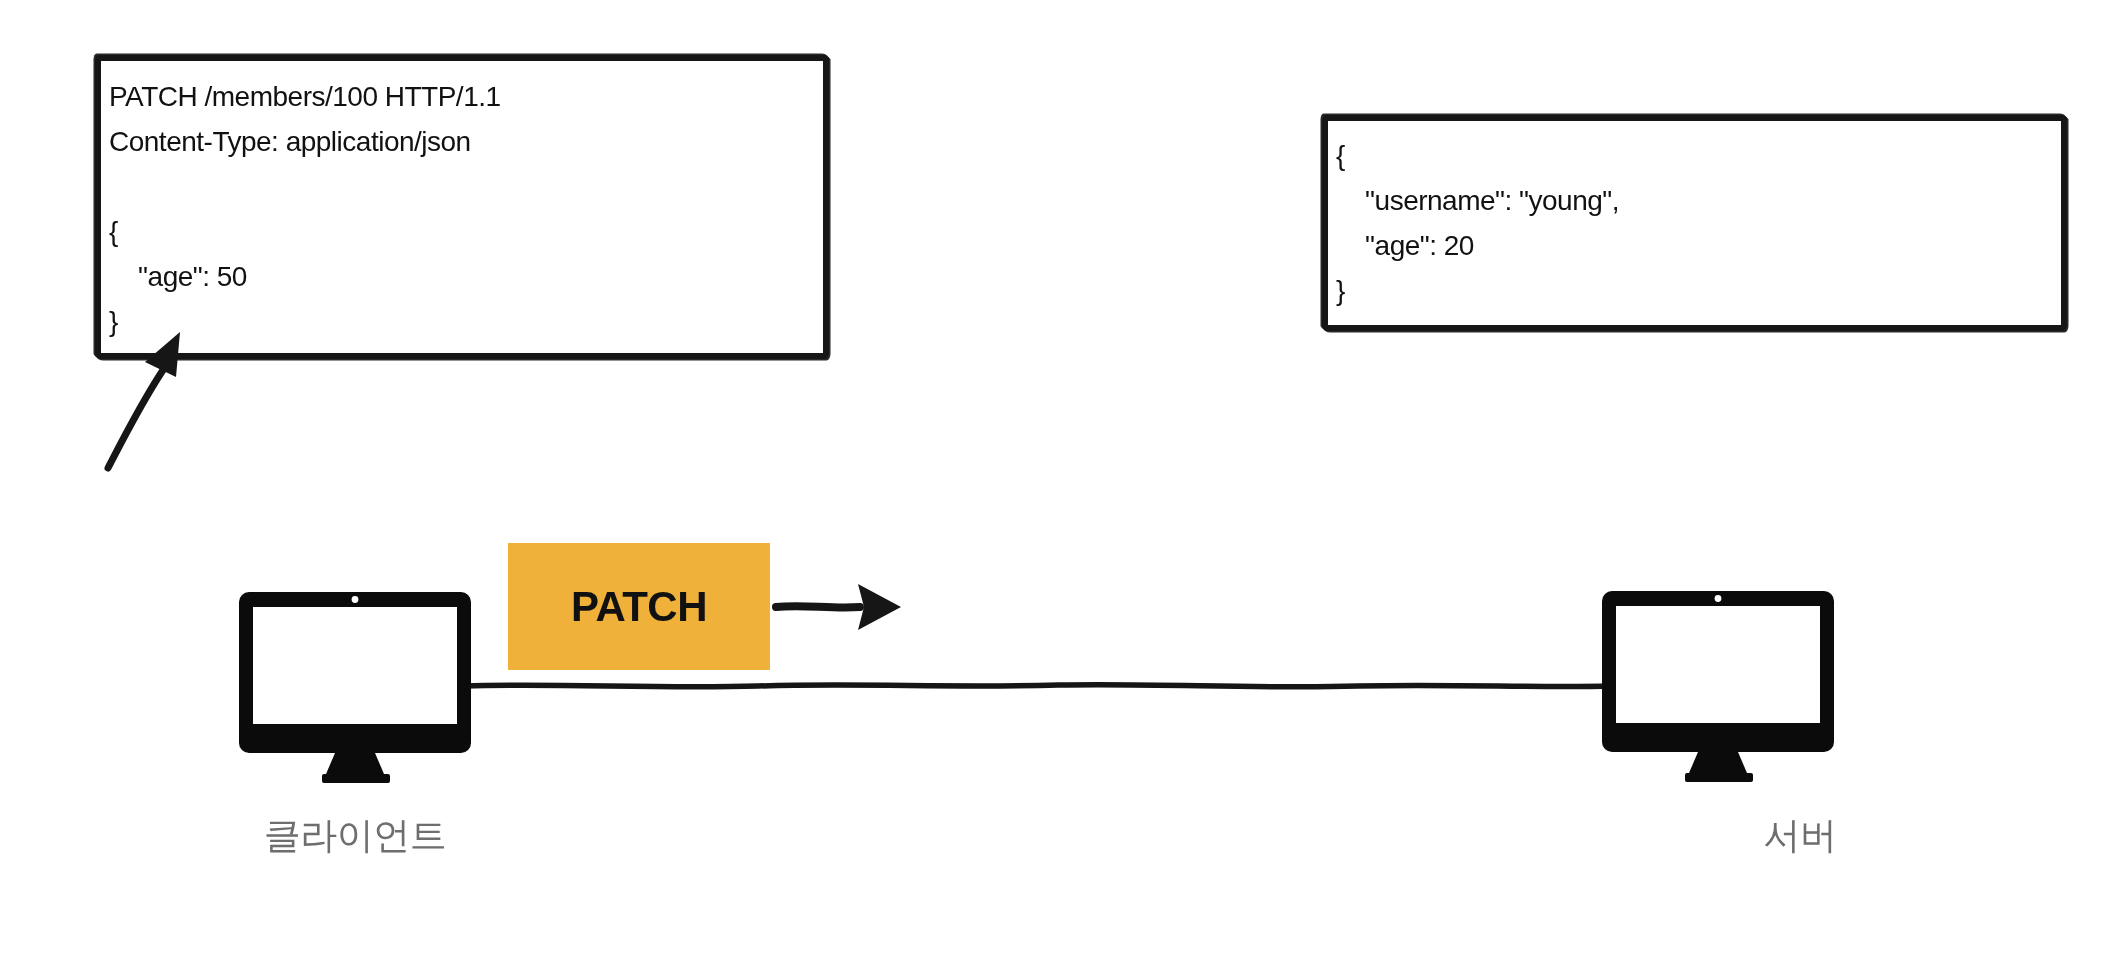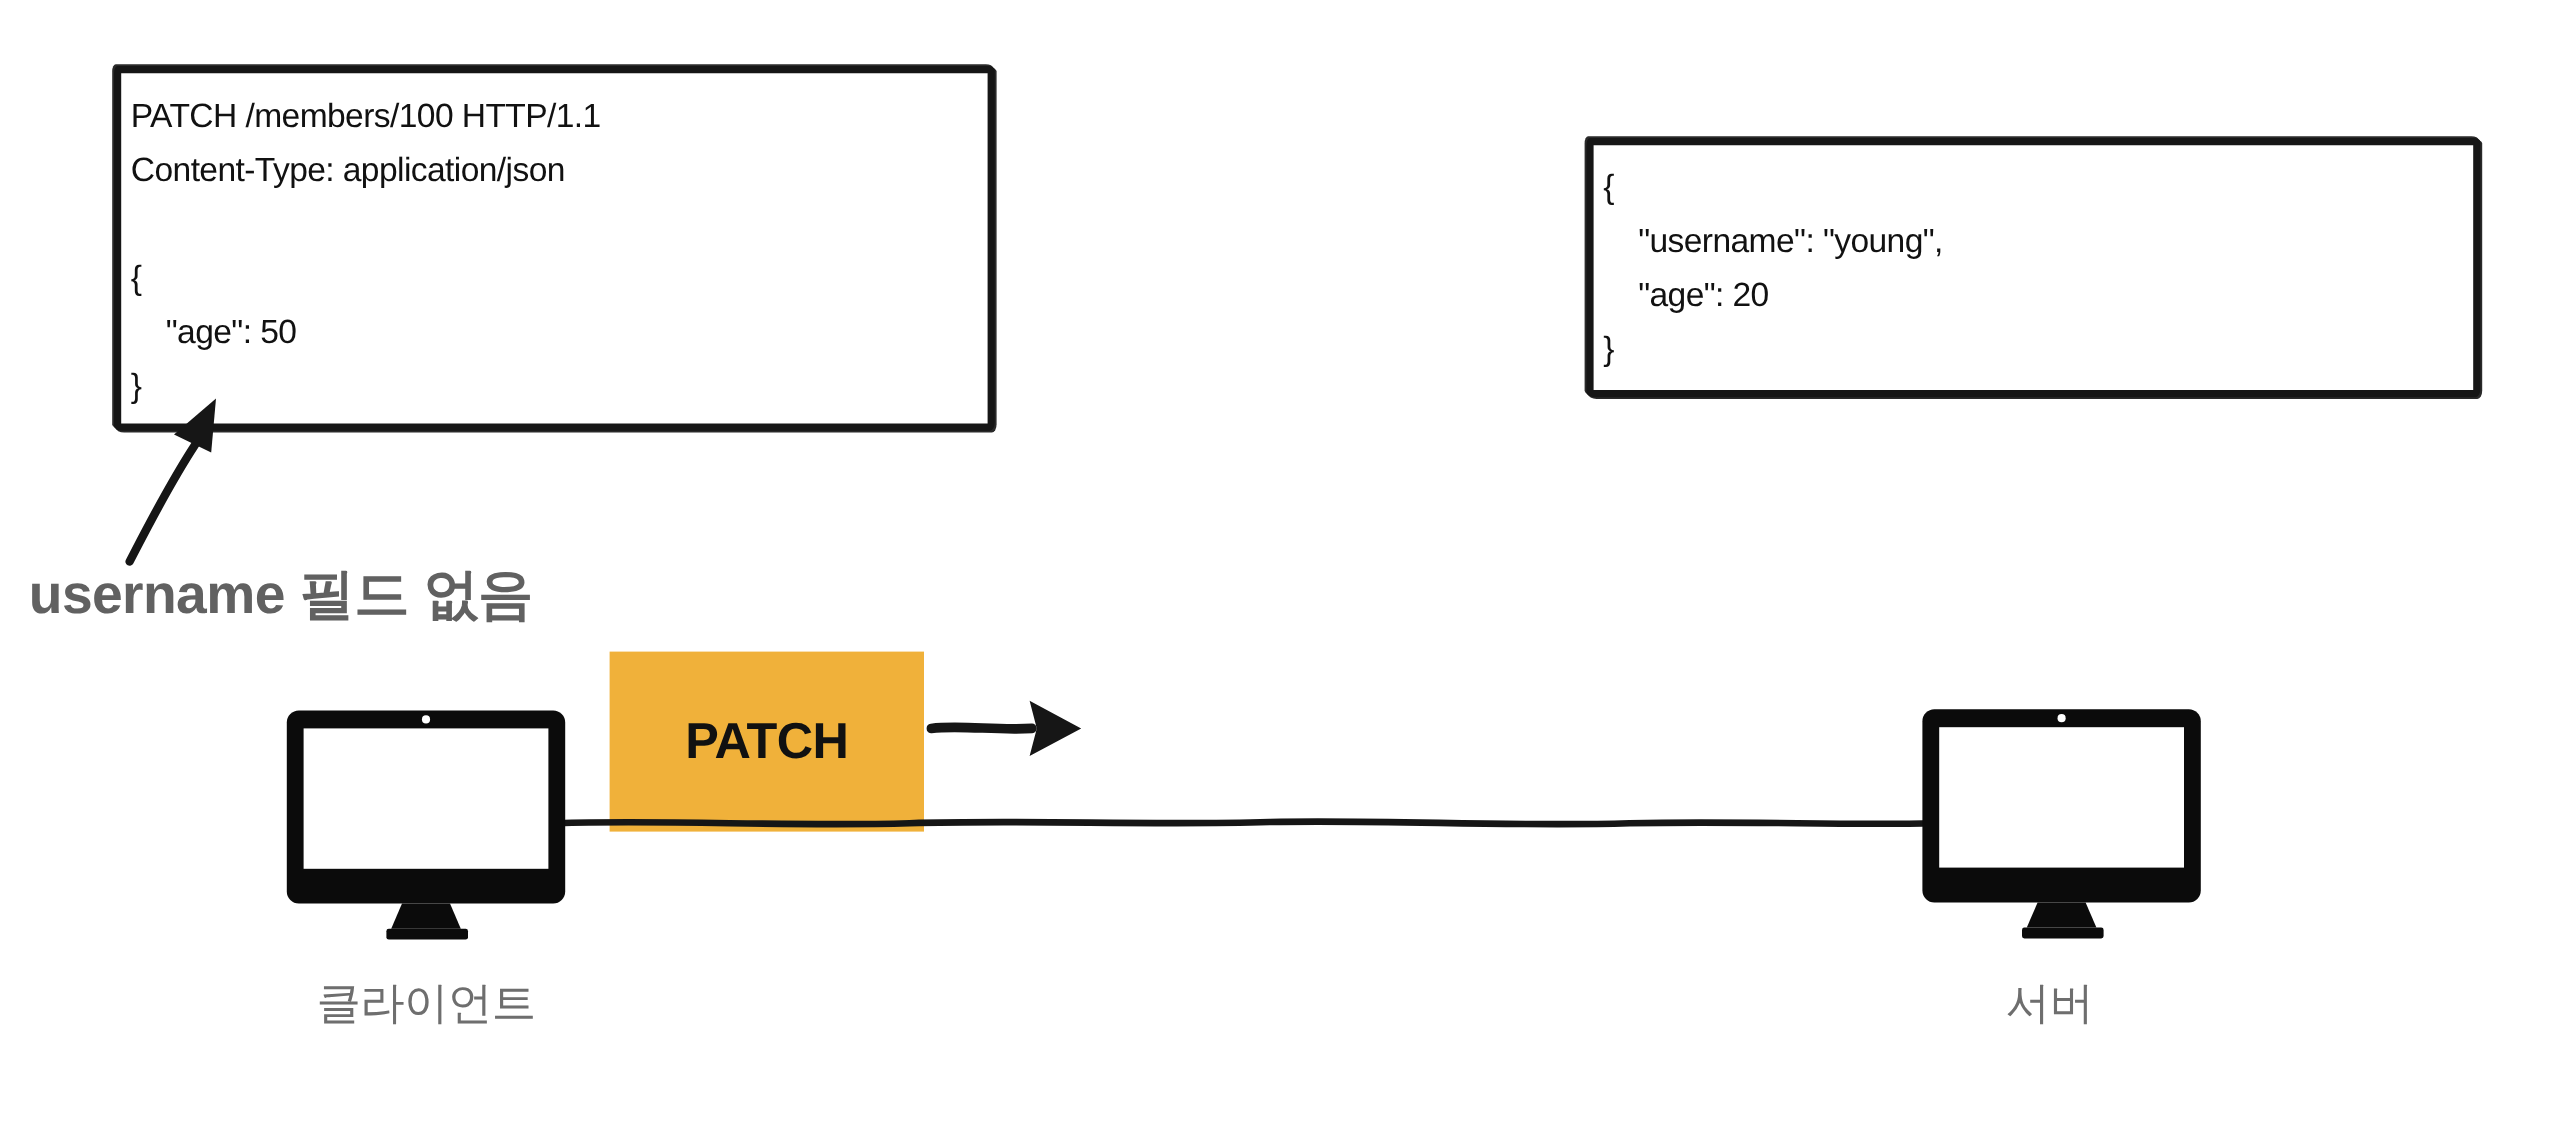--- a/index.html
+++ b/index.html
@@ -56,21 +56,21 @@
     color: #616161;
     letter-spacing: -0.5px;
     white-space: nowrap;
   }
 
   .patch-badge {
     position: absolute;
     left: 508px;
     top: 543px;
     width: 262px;
-    height: 150px;
+    height: 127px;
     background: #F0B13A;
     display: flex;
     align-items: center;
     justify-content: center;
     font-size: 42px;
     font-weight: 700;
     color: #111111;
     letter-spacing: -0.5px;
   }
 
@@ -85,42 +85,41 @@
     width: 240px;
     top: 810px;
     text-align: center;
     font-size: 37px;
     line-height: 52px;
     color: #6e6e6e;
     letter-spacing: -0.5px;
     white-space: nowrap;
   }
   .client-label { left: 235px; }
-  .server-label { left: 1588px; }
+  .server-label { left: 1680px; }
 </style>
 </head>
 <body>
 
 <div class="stage">
 
   <div class="sketch-box request-box">
     <div class="code-line">PATCH /members/100 HTTP/1.1</div>
     <div class="code-line">Content-Type: application/json</div>
     <div class="code-line"></div>
     <div class="code-line">{</div>
     <div class="code-line">    "age": 50</div>
     <div class="code-line">}</div>
   </div>
 
   <svg class="annotation-arrow" width="130" height="160" viewBox="0 0 130 160">
     <path d="M23,148 C35,125 55,85 78,50" stroke="#161616" stroke-width="7" fill="none" stroke-linecap="round"></path>
     <polygon points="95,12 91,57 60,42" fill="#161616"></polygon>
   </svg>
 
-  <div class="annotation-text">username 필드 없음</div>
 
 
   <div class="sketch-box resource-box">
     <div class="code-line">{</div>
     <div class="code-line">    "username": "young",</div>
     <div class="code-line">    "age": 20</div>
     <div class="code-line">}</div>
   </div>
 
   <div class="patch-badge">PATCH</div>

